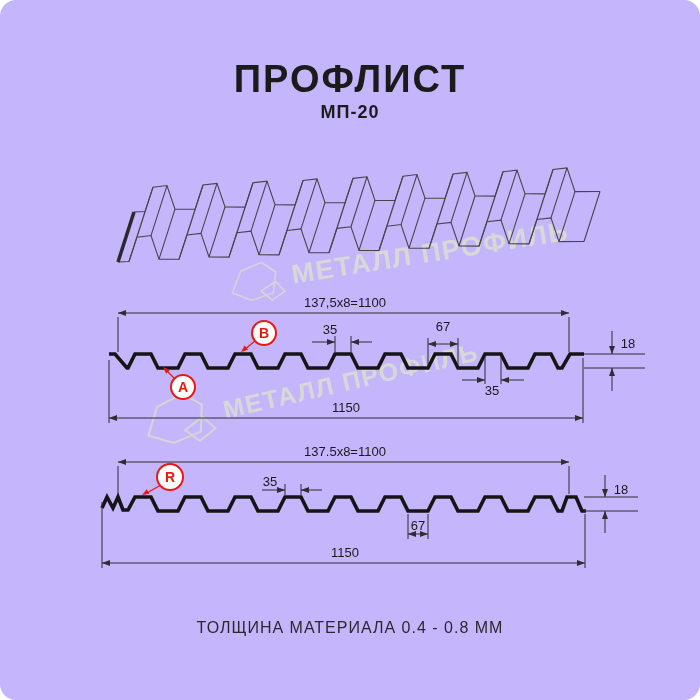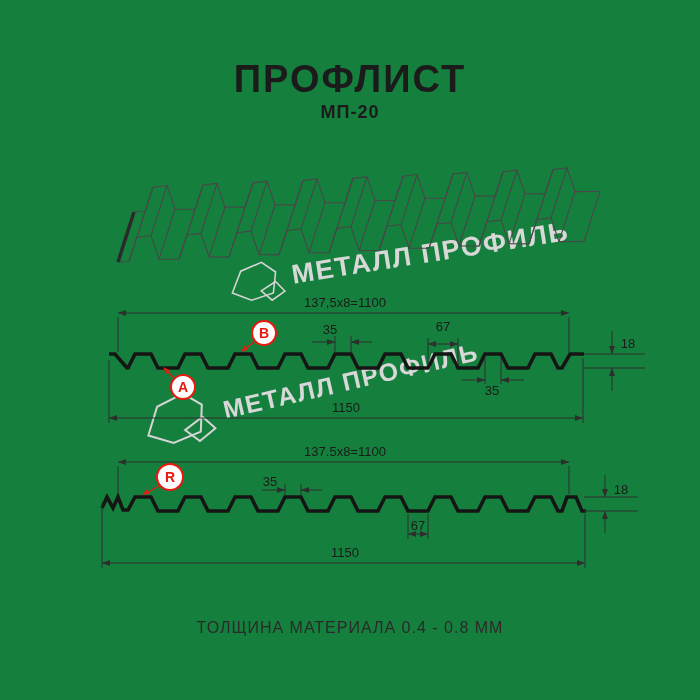--- a/index.html
+++ b/index.html
@@ -1,17 +1,17 @@
 <!DOCTYPE html>
 <html><head>
 <meta charset="utf-8">
 <style>
   html,body{margin:0;padding:0;background:#ffffff;}
-  .page{width:700px;height:700px;position:relative;background:#15803d;overflow:hidden;
-        font-family:"Liberation Sans", sans-serif;}
+  .page{width:700px;height:700px;position:relative;background:#c4b5fd;overflow:hidden;
+        font-family:"Liberation Sans", sans-serif;border-radius:16px;}
   svg text{font-family:"Liberation Sans", sans-serif;fill:#1b1b1b;}
   .title{font-size:38px;font-weight:bold;letter-spacing:2px;}
   .subtitle{font-size:18px;font-weight:bold;letter-spacing:1px;}
   .footer-note{font-size:16px;letter-spacing:1px;fill:#2a2a2a;}
   .dim-text{font-size:13px;fill:#1a1a1a;}
   .wm-text{font-size:27px;font-weight:bold;letter-spacing:1.5px;fill:#d8d8d8;}
   .wm-text-sm{font-size:25px;font-weight:bold;letter-spacing:1.5px;fill:#d8d8d8;}
   .wm-logo{fill:none;stroke:#d5d5d5;stroke-width:2;}
   .profile{fill:none;stroke:#151515;stroke-width:3.6;stroke-linejoin:miter;}
   .dims{fill:none;stroke:#2e2e2e;stroke-width:1;}

